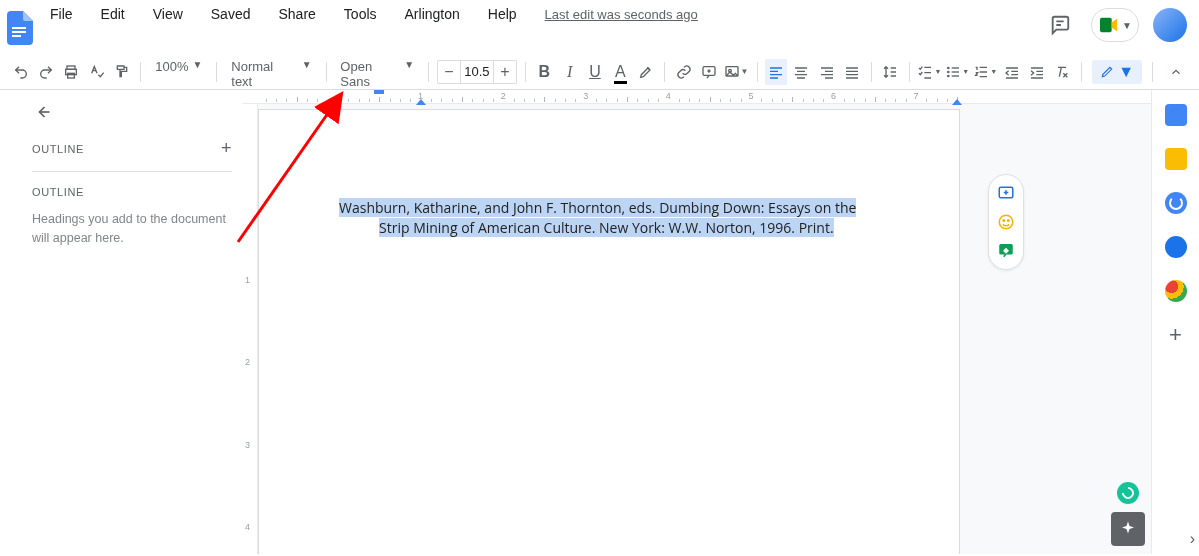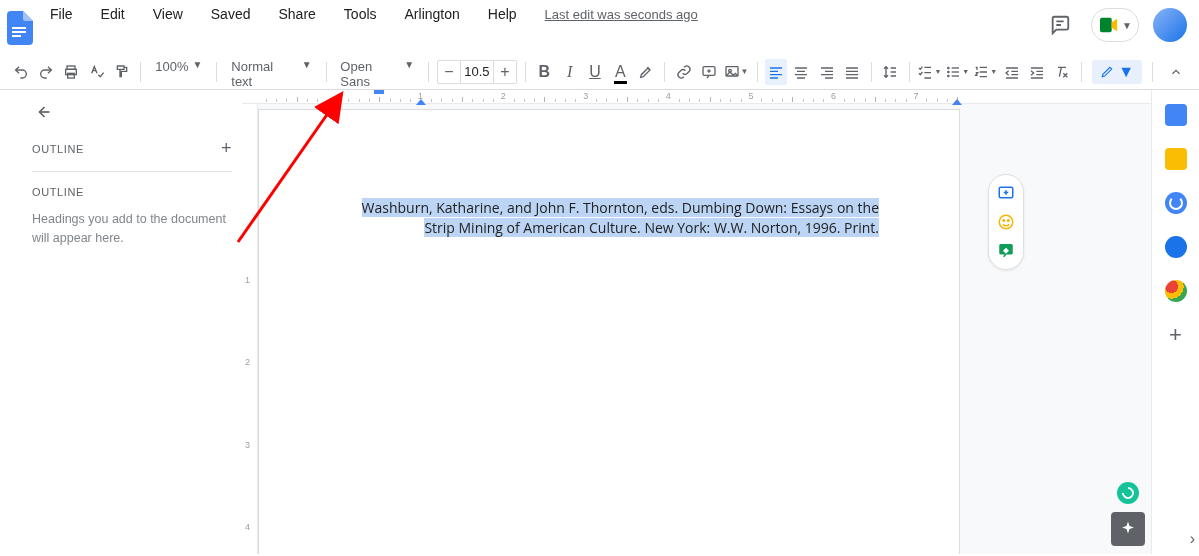--- a/index.html
+++ b/index.html
@@ -58,21 +58,21 @@
   .ruler-indent-first { position: absolute; top: 0; width: 10px; height: 4px; background: #4285f4; transform: translateX(-50%); }
   .ruler-indent-left  { position: absolute; top: 9px; width: 0; height: 0; border-left: 5px solid transparent; border-right: 5px solid transparent; border-bottom: 6px solid #4285f4; transform: translateX(-50%); }
   .ruler-indent-right { position: absolute; top: 9px; width: 0; height: 0; border-left: 5px solid transparent; border-right: 5px solid transparent; border-bottom: 6px solid #4285f4; transform: translateX(-50%); }
 
   .v-ruler { position: absolute; left: 0; top: 14px; bottom: 0; width: 16px; background: #fff; border-right: 1px solid #e8eaed; }
   .v-ruler .vr-tick { position: absolute; left: 3px; font-size: 9px; color: #9aa0a6; transform: translateY(-50%); }
 
   .page { position: absolute; left: 16px; top: 19px; width: 702px; min-height: 900px; background: #fff; border: 1px solid #dcdcdc; box-shadow: 0 0 0 rgba(0,0,0,0); }
   .page-content { padding: 88px 80px 0 80px; font-family: "Open Sans", Arial, sans-serif; font-size: 14px; line-height: 1.4; color: #222; }
   .para { margin-bottom: 12px; }
-  .para .hang { display: block; padding-left: 40px; text-indent: -40px; text-align: right; }
+  .para .hang { display: block; padding-left: 40px; text-indent: -40px; }
   .hl { background: #bcd5f5; }
 
   
   .comment-stack { position: absolute; right: 175px; top: 174px; width: 36px; background: #fff; border: 1px solid #e0e0e0; border-radius: 18px; display: flex; flex-direction: column; align-items: center; gap: 10px; padding: 10px 0; box-shadow: 0 1px 3px rgba(0,0,0,0.08); z-index: 2; }
   .comment-stack .ic { color: #1a73e8; }
   .comment-stack .ic2 { color: #f4b400; }
   .comment-stack .ic3 { color: #0f9d58; }
 
   
   .side-panel { width: 48px; border-left: 1px solid #e8eaed; display: flex; flex-direction: column; align-items: center; gap: 22px; padding-top: 14px; position: relative; }

